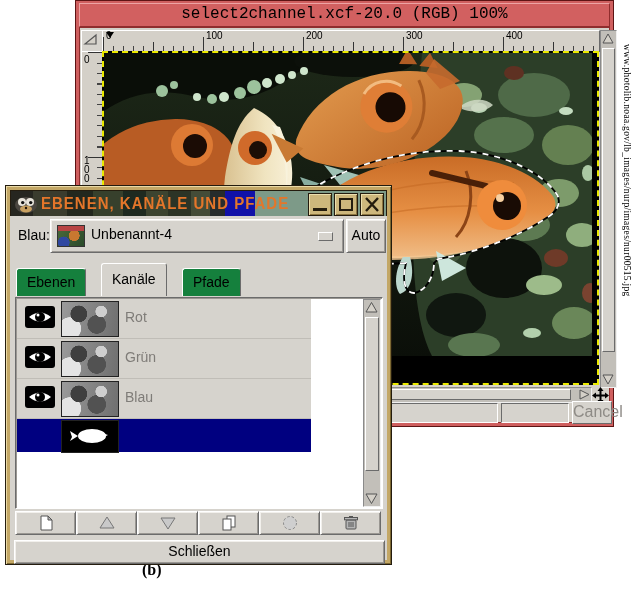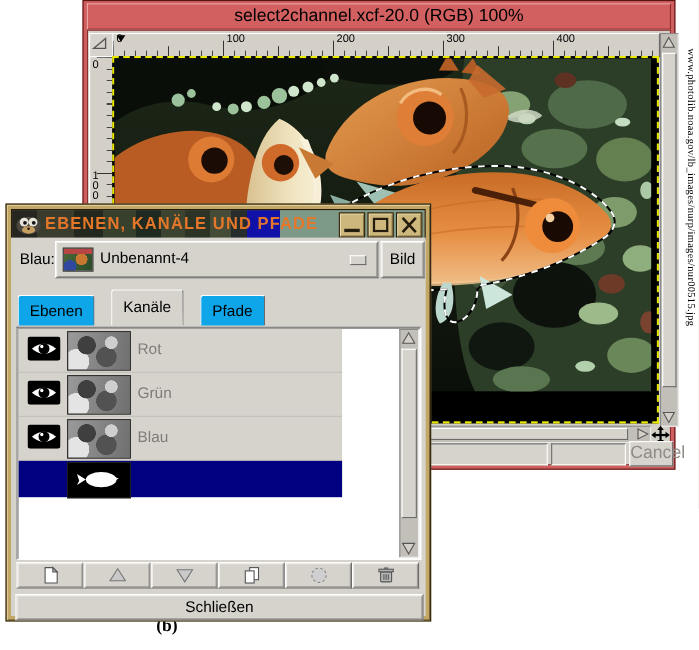--- a/index.html
+++ b/index.html
@@ -7,21 +7,21 @@
        font-family:"Liberation Sans","DejaVu Sans",sans-serif;font-size:14px;color:#000;}
   .abs{position:absolute;}
   
   .raised{background:#d6d3cd;border:1px solid;border-color:#ffffff #6b6b6b #6b6b6b #ffffff;}
   .raised2{box-shadow:inset 1px 1px 0 #f2f0ec, inset -1px -1px 0 #9a9792;}
   .sunken{background:#d6d3cd;border:1px solid;border-color:#6b6b6b #ffffff #ffffff #6b6b6b;}
   
   .mw{left:75px;top:0;width:537px;height:425px;background:#cf5f5f;border:1px solid #5d1414;}
   .mw-title{left:3px;top:2px;width:529px;height:22px;background:#d26060;
     border:1px solid;border-color:#eda4a4 #8f2d2d #8f2d2d #eda4a4;
-    text-align:center;line-height:21px;font-family:Liberation Sans, sans-serif;
+    text-align:center;line-height:21px;font-family:Liberation Mono, monospace;
     font-size:16px;color:#000;}
   .mw-content{left:3px;top:26px;width:529px;height:394px;background:#d4d0c8;border:1px solid #8f2d2d;}
   .corner-box{left:1px;top:2px;width:20px;height:20px;}
   .hruler{left:22px;top:2px;width:496px;height:20px;background:#d4d0c8;
     border:1px solid;border-color:#ffffff #6b6b6b #6b6b6b #ffffff;
     background-image:
       repeating-linear-gradient(to right,#333 0 1px,transparent 1px 100px),
       repeating-linear-gradient(to right,#333 0 1px,transparent 1px 50px),
       repeating-linear-gradient(to right,#444 0 1px,transparent 1px 10px);
     background-size:100% 14px,100% 9px,100% 5px;
@@ -73,21 +73,21 @@
   .optmenu .mini{position:absolute;left:6px;top:5px;width:26px;height:20px;border:1px solid #333;
     background:
       linear-gradient(#b84444 0 5px, rgba(0,0,0,0) 5px),
       radial-gradient(circle at 62% 48%, #c87830 0 28%, rgba(0,0,0,0) 29%),
       radial-gradient(circle at 22% 82%, #3048a0 0 22%, rgba(0,0,0,0) 23%),
       linear-gradient(120deg,#4a6a3a,#2a4a2a);}
   .optmenu .val{position:absolute;left:40px;top:6px;}
   .optmenu .ind{position:absolute;right:10px;top:12px;width:13px;height:7px;}
   .autobtn{left:336px;top:3px;width:38px;height:32px;text-align:center;line-height:30px;}
   .tabs{left:6px;top:46px;width:365px;height:34px;}
-  .tab{position:absolute;bottom:0;height:27px;background:#0ea5e9;
+  .tab{position:absolute;bottom:0;height:27px;background:#15803d;
     border:1px solid;border-color:#ffffff #6b6b6b #6b6b6b #ffffff;border-bottom:none;
     border-radius:3px 3px 0 0;text-align:center;line-height:26px;padding:0 10px;}
   .tab.active{height:32px;background:#d6d3cd;line-height:31px;z-index:2;}
   .listframe{left:5px;top:81px;width:366px;height:210px;background:#fff;
     border:1px solid;border-color:#6b6b6b #ffffff #ffffff #6b6b6b;
     box-shadow:inset 1px 1px 0 #9a9792;}
   .rows{position:absolute;left:1px;top:1px;width:294px;}
   .crow{position:relative;height:39px;background:#d6d3cd;border-bottom:1px solid #c0bdb7;}
   .crow.sel{height:33px;background:#000080;color:#fff;border-bottom:none;}
   .eye{position:absolute;left:8px;top:7px;}
@@ -317,21 +317,21 @@
   </div>
 
   <div class="abs dlg-body">
     <span class="abs bild-label">Blau:</span>
     <div class="abs optmenu raised raised2">
       <div class="mini"></div>
       <span class="val">Unbenannt-4</span>
       <div class="ind raised"></div>
     </div>
     <div class="abs autobtn raised raised2">
-      <span>Bild</span>
+      <span>Auto</span>
     </div>
 
     <div class="abs tabs">
       <div class="tab" style="left:0"><span>Ebenen</span></div>
       <div class="tab active" style="left:85px"><span>Kanäle</span></div>
       <div class="tab" style="left:166px"><span>Pfade</span></div>
     </div>
 
     <div class="abs listframe">
       <div class="rows">

